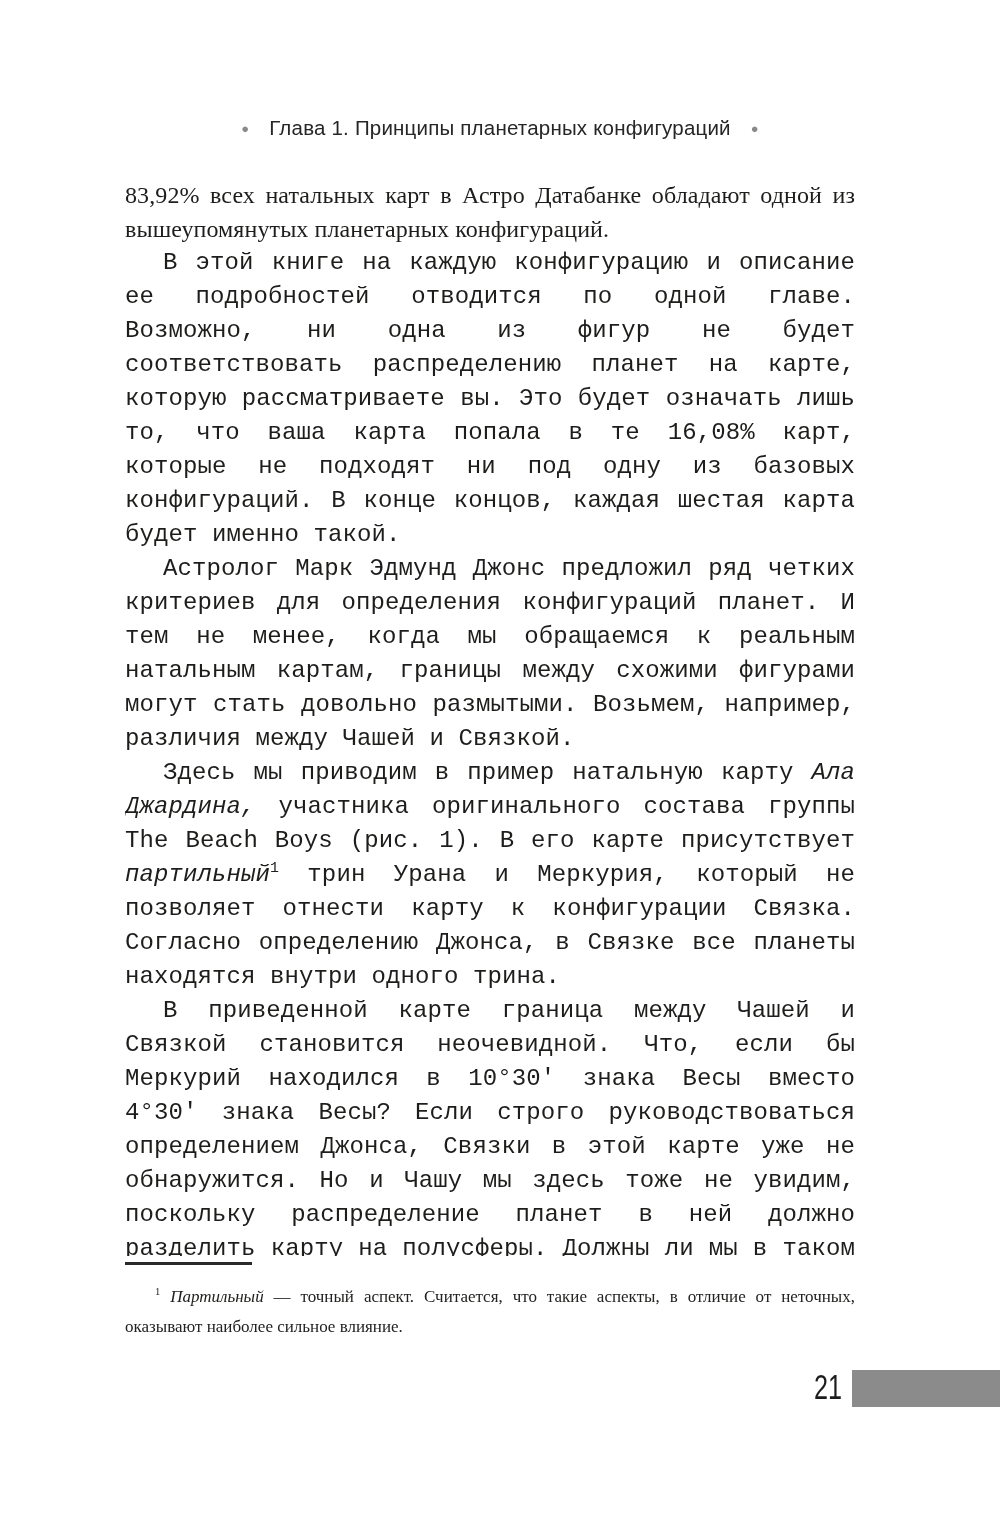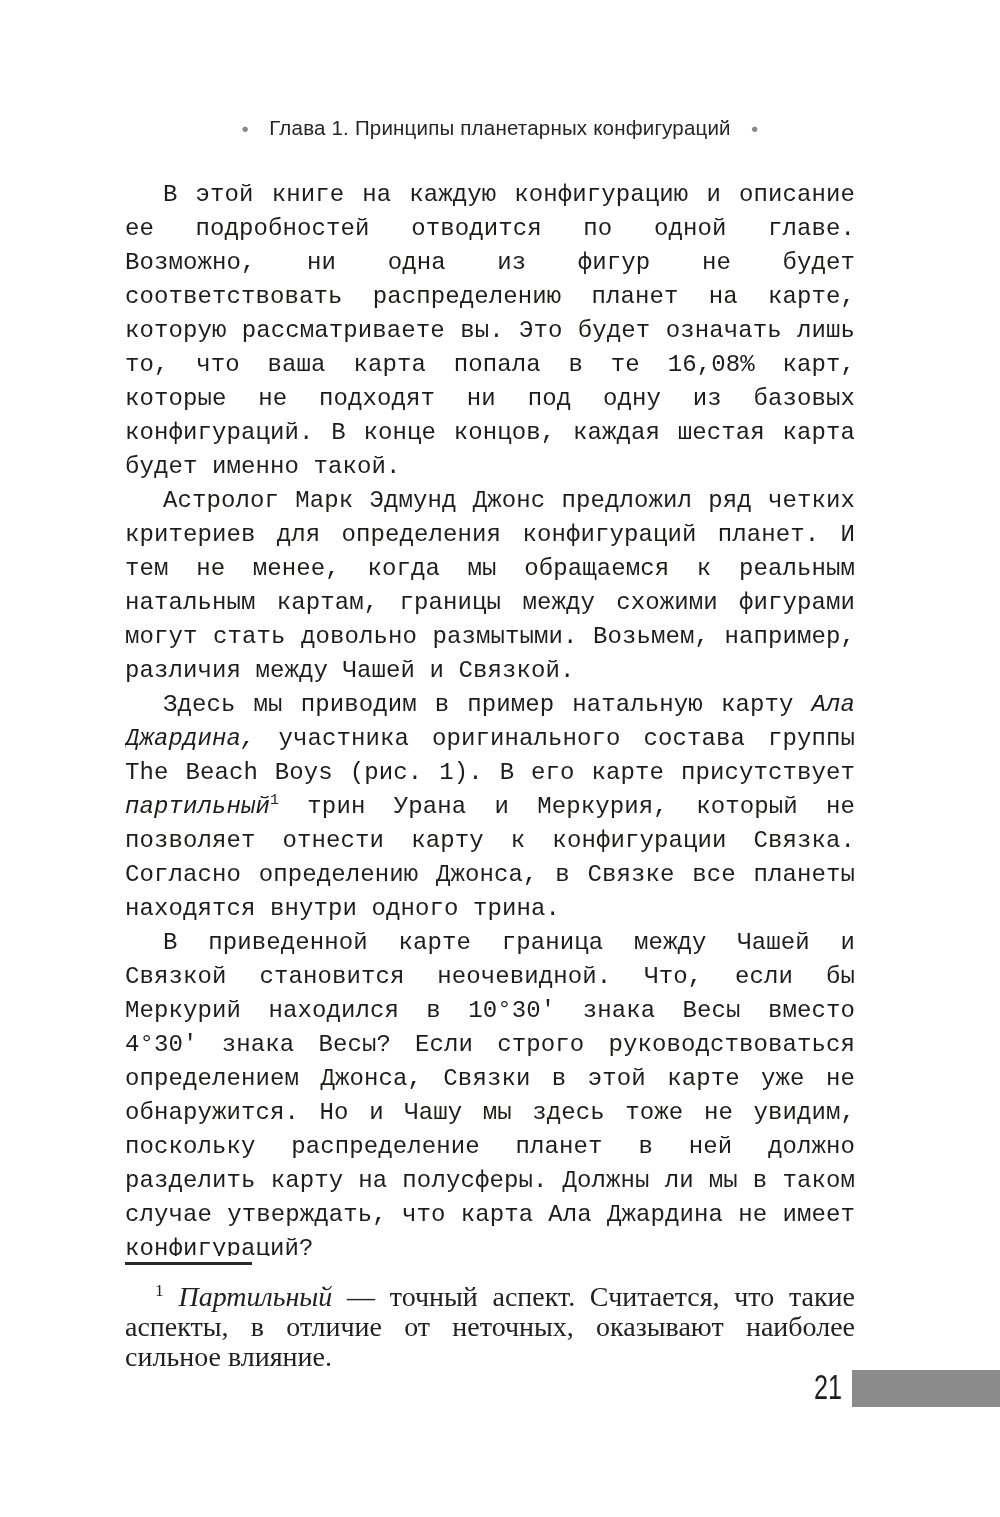--- a/index.html
+++ b/index.html
@@ -81,21 +81,21 @@
   .footnote-rule {
     width: 127px;
     height: 3px;
     background: #2a2a2a;
     margin: 0 0 17px 0;
   }
   .footnote {
     margin: 0;
     text-align: justify;
     text-indent: 30px;
-    font-size: 28px;
+    font-size: 17px;
     line-height: 30px;
     color: #222220;
   }
   
   .page-number {
     position: absolute;
     top: 1368px;
     right: 158px;
     font-family: "Liberation Sans", sans-serif;
     font-size: 35px;
@@ -118,20 +118,21 @@
 
 <div class="page">
 
   <div class="running-head">
     <span class="head-dot">●</span>
     <span class="head-title">Глава 1. Принципы планетарных конфигураций</span>
     <span class="head-dot">●</span>
   </div>
 
   <div class="body-text" id="body-text">
+      <p class="para"><span>83,92% всех натальных карт в Астро Датабанке обладают одной из вышеупомянутых планетарных конфигураций.</span></p>
       <p class="para indent"><span>В этой книге на каждую конфигурацию и описание ее подробностей отводится по одной главе. Возможно, ни одна из фигур не будет соответствовать распределению планет на карте, которую рассматриваете вы. Это будет означать лишь то, что ваша карта попала в те 16,08% карт, которые не подходят ни под одну из базовых конфигураций. В конце концов, каждая шестая карта будет именно такой.</span></p>
       <p class="para indent"><span>Астролог Марк Эдмунд Джонс предложил ряд четких критериев для определения конфигураций планет. И тем не менее, когда мы обращаемся к реальным натальным картам, границы между схожими фигурами могут стать довольно размытыми. Возьмем, например, различия между Чашей и Связкой.</span></p>
       <p class="para indent"><span>Здесь мы приводим в пример натальную карту </span><span class="italic">Ала Джардина,</span><span> участника оригинального состава группы The Beach Boys (рис. 1). В его карте присутствует </span><span class="italic">партильный</span><sup class="sup">1</sup><span> трин Урана и Меркурия, который не позволяет отнести карту к конфигурации Связка. Согласно определению Джонса, в Связке все планеты находятся внутри одного трина.</span></p>
       <p class="para indent"><span>В приведенной карте граница между Чашей и Связкой становится неочевидной. Что, если бы Меркурий находился в 10°30′ знака Весы вместо 4°30′ знака Весы? Если строго руководствоваться определением Джонса, Связки в этой карте уже не обнаружится. Но и Чашу мы здесь тоже не увидим, поскольку распределение планет в ней должно разделить карту на полусферы. Должны ли мы в таком случае утверждать, что карта Ала Джардина не имеет конфигураций?</span></p>
     </div>
 
   <div class="footnote-area">
     <div class="footnote-rule"></div>
     <p class="footnote" id="footnote"><sup class="sup">1</sup>&nbsp;<span class="italic">Партильный</span><span> — точный аспект. Считается, что такие аспекты, в отличие от неточных, оказывают наиболее сильное влияние.</span></p>
   </div>

